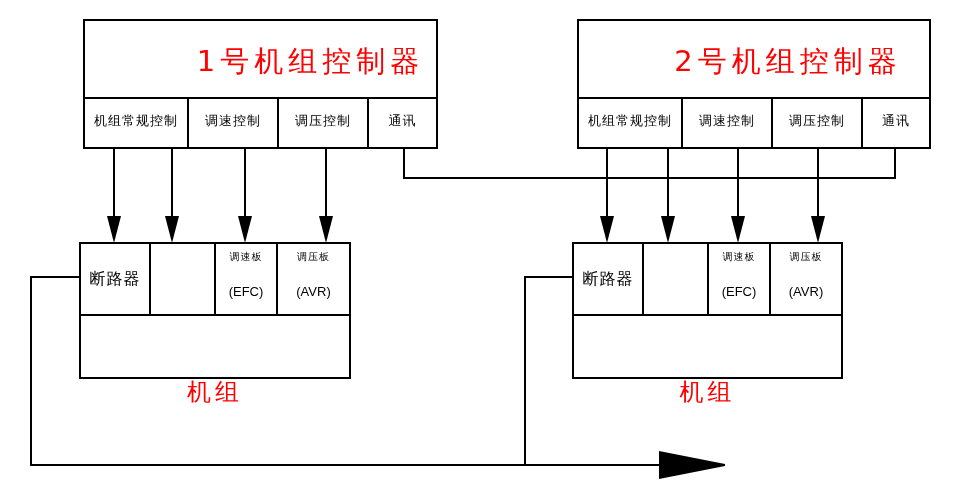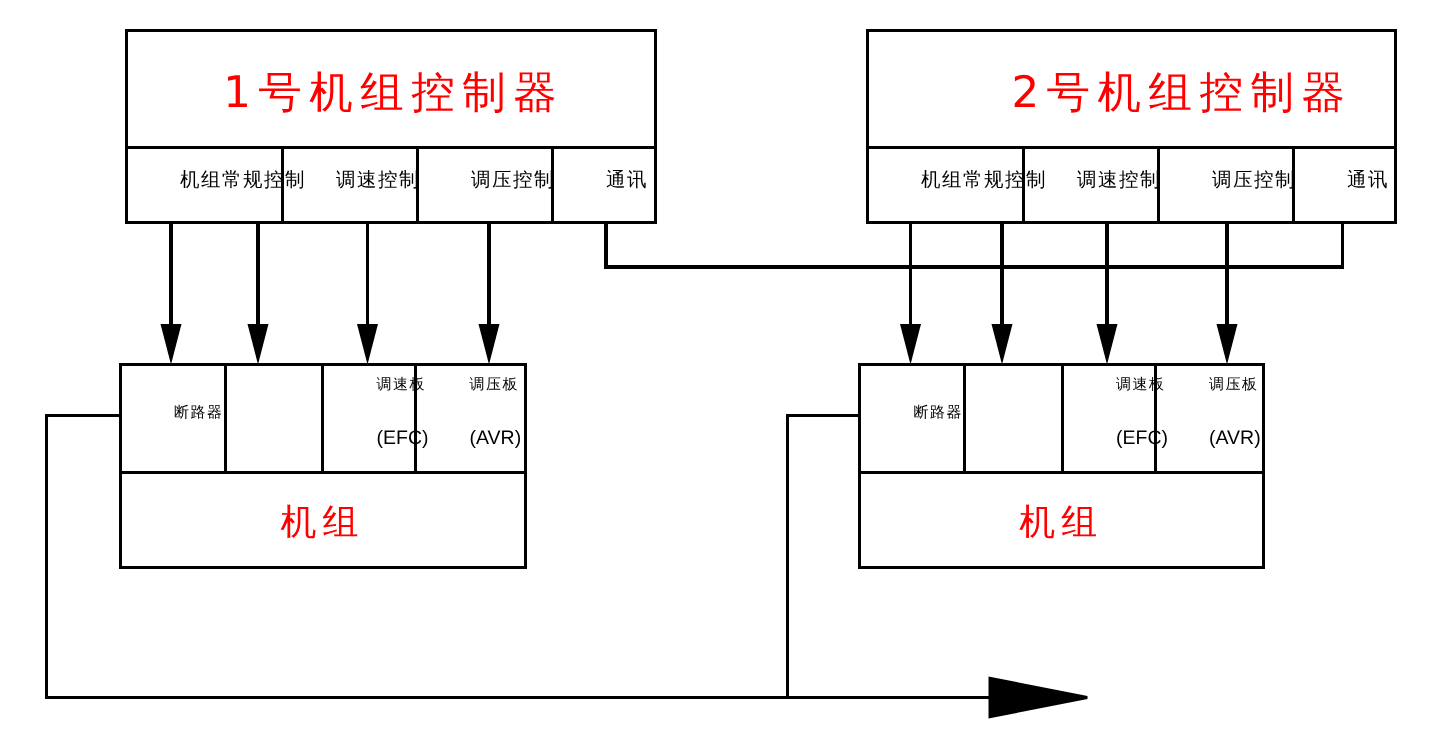--- a/index.html
+++ b/index.html
@@ -49,42 +49,43 @@
     shape-rendering: crispEdges;
   }
   .arrowhead {
     fill: #000000;
     stroke: none;
   }
   .lbl {
     position: absolute;
     color: #000000;
     font-family: "DejaVu Sans", sans-serif;
+    text-align: center;
     line-height: 1.05;
     white-space: nowrap;
     letter-spacing: 1px;
-    padding-left: 36px;
   }
   .title-red {
     position: absolute;
     color: #ff0000;
     font-family: "DejaVu Sans", sans-serif;
     font-size: 29px;
     text-align: center;
     white-space: nowrap;
     letter-spacing: 5px;
   }
   .unit-red {
     position: absolute;
     color: #ff0000;
     font-family: "DejaVu Sans", sans-serif;
     font-size: 24px;
     text-align: center;
     white-space: nowrap;
     letter-spacing: 4px;
+    margin-top: 44px;
   }
   .load-red {
     position: absolute;
     color: #ff0000;
     font-family: "DejaVu Sans", sans-serif;
     font-size: 25px;
     white-space: nowrap;
     letter-spacing: 4px;
   }
   .cell-lbl {
@@ -92,21 +93,21 @@
   }
   .sub-lbl {
     font-size: 10px;
   }
   .sub-lbl-en {
     font-size: 13px;
     font-family: Liberation Sans, sans-serif;
     letter-spacing: 0px;
   }
   .breaker-lbl {
-    font-size: 10px;
+    font-size: 16px;
   }
 </style>
 </head>
 <body>
 
 <div id="diagram-root">
 
   <svg class="layer" viewBox="0 0 956 497">
 
     <rect class="box-fill" x="84" y="20" width="353" height="128"></rect>
@@ -162,21 +163,21 @@
     <path class="conn" d="M 404 148 L 404 178 L 895 178 L 895 148"></path>
 
     <path class="bus" d="M 80 277 L 31 277 L 31 465 L 700 465"></path>
 
     <path class="bus" d="M 573 277 L 525 277 L 525 465"></path>
 
     <polygon class="arrowhead" points="659,451 725,464 725,466 659,479"></polygon>
 
   </svg>
 
-  <div class="title-red" style="left:84px; top:42px; width:357px;">1号机组控制器</div>
+  <div class="title-red" style="left:84px; top:42px; width:357px;padding-left:48px;">1号机组控制器</div>
 
   <div class="lbl cell-lbl" style="left:84px; top:114px; width:104px;">机组常规控制</div>
   <div class="lbl cell-lbl" style="left:188px; top:114px; width:90px;">调速控制</div>
   <div class="lbl cell-lbl" style="left:278px; top:114px; width:90px;">调压控制</div>
   <div class="lbl cell-lbl" style="left:368px; top:114px; width:69px;">通讯</div>
 
   <div class="title-red" style="left:612px; top:42px; width:352px;">2号机组控制器</div>
 
   <div class="lbl cell-lbl" style="left:578px; top:114px; width:104px;">机组常规控制</div>
   <div class="lbl cell-lbl" style="left:682px; top:114px; width:90px;">调速控制</div>

